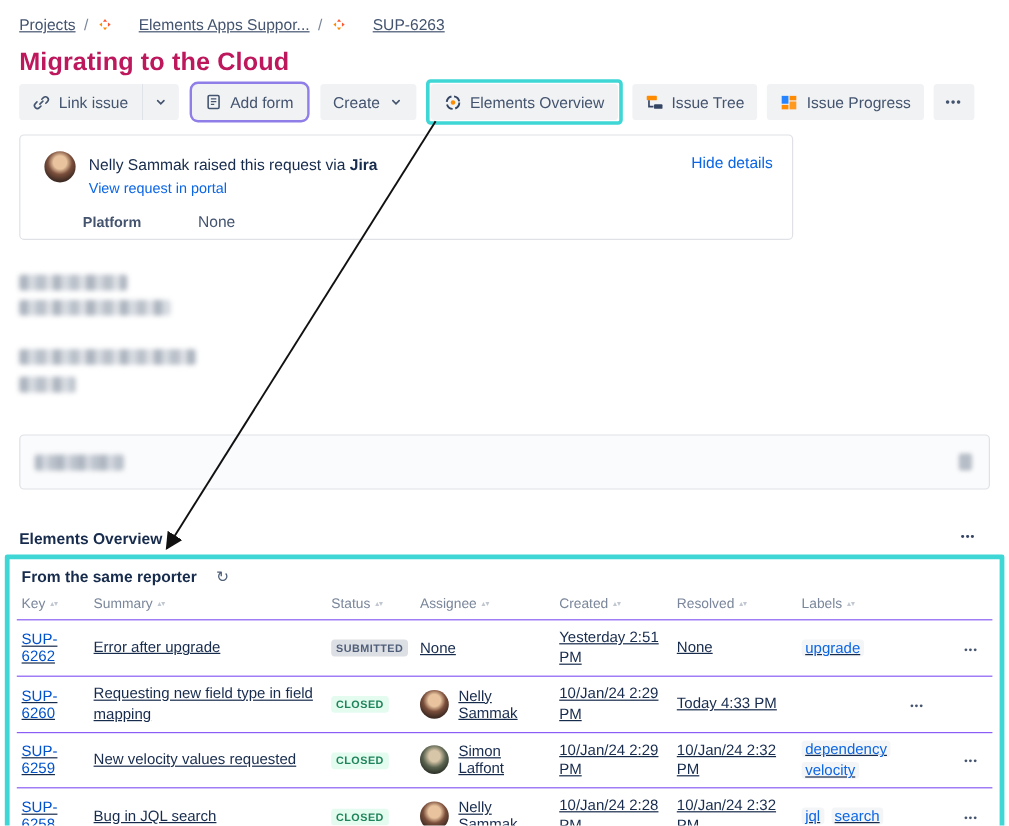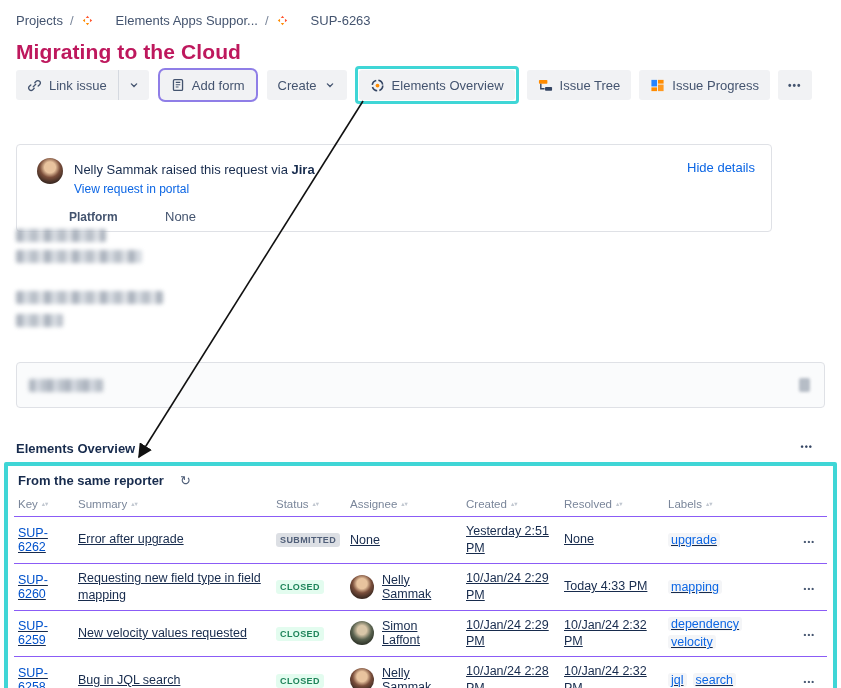--- a/index.html
+++ b/index.html
@@ -6,21 +6,21 @@
   html,body { margin:0; padding:0; }
   body {
     width:841px; height:688px; position:relative; overflow:hidden;
     background:#ffffff; color:#172B4D;
     font-family:"Liberation Sans", sans-serif;
   }
   a { text-decoration:none; cursor:pointer; }
 
   
   .breadcrumb { position:absolute; top:13px; left:16px; display:flex; align-items:center; gap:7px; font-size:13px; color:#44546F; }
-  .breadcrumb a { color:#44546F; }
+  .breadcrumb a { color:#44546F;text-decoration:underline; }
   .crumb { display:inline-flex; align-items:center; gap:22px; }
   .bc-icon svg { display:block; }
   .sep { color:#7A869A; }
 
   
   .page-title { position:absolute; top:40px; left:16px; margin:0; font-size:21px; font-weight:700; color:#be185d; letter-spacing:.1px; }
 
   
   .toolbar { position:absolute; top:66px; left:16px; display:flex; align-items:center; gap:8px; }
   .btn {
@@ -30,22 +30,22 @@
   }
   .btn svg { display:block; }
   .btn-group { display:inline-flex; }
   .btn-group .main { border-radius:3px 0 0 3px; }
   .btn-group .caret { border-radius:0 3px 3px 0; padding:0 9px; border-left:1px solid #D5D9E0; }
   .addform { box-shadow:0 0 0 2px #8F7EE7; border-radius:5px; margin:0 3px; background:#F1F2F4; }
   .annot-btn { border:3px solid #3FD6D6; border-radius:4px; padding:1px; display:inline-flex; background:#fff; }
   .more-btn { font-size:10px; font-weight:700; letter-spacing:1px; padding:0 10px; }
 
   
-  .details-card { position:absolute; top:112px; left:16px; width:756px; height:88px;
-    border:1px solid #DFE1E6; border-radius:4px; background:#fff;margin-top:32px; }
+  .details-card { position:absolute; top:112px; left:16px; width:645px; height:88px;
+    border:1px solid #DFE1E6; border-radius:4px; background:#fff; }
   .avatar { border-radius:50%; display:inline-block; }
   .avatar-nelly { background:radial-gradient(circle at 50% 36%, #E8C39E 26%, #7A4E3B 48%, #3E2B23 74%); }
   .avatar-simon { background:radial-gradient(circle at 50% 38%, #D8C6A8 24%, #5A6350 50%, #2E3328 76%); }
   .reporter-avatar { position:absolute; left:20px; top:13px; width:26px; height:26px; }
   .reporter-line { position:absolute; left:57px; top:17px; font-size:13px; color:#172B4D; }
   .via-app { font-weight:700; }
   .portal-link { position:absolute; left:57px; top:37px; font-size:12px; color:#0C66E4; }
   .hide-details { position:absolute; right:16px; top:15px; font-size:13px; color:#0C66E4; }
   .field-label { position:absolute; left:24px; top:65px; font-size:12px; font-weight:700; color:#44546F;padding-left:28px; }
   .field-value { position:absolute; left:148px; top:64px; font-size:13px; color:#44546F; }
@@ -291,23 +291,20 @@
   <div class="grid t-row">
     <div class="td key"><a>SUP-6260</a></div>
     <div class="td summary">Requesting new field type in field mapping</div>
     <div class="td"><span class="badge status-success">CLOSED</span></div>
     <div class="td assignee-cell">
       <span class="avatar sm avatar-nelly"></span>
       <span>Nelly Sammak</span>
     </div>
     <div class="td dates">10/Jan/24 2:29 PM</div>
     <div class="td dates">Today 4:33 PM</div>
-    <div class="td labels-cell">
-          <span class="label-chip">mapping</span>
-        </div>
     <div class="td more-cell"><button class="row-more">•••</button></div>
   </div>
 
   <div class="grid t-row">
     <div class="td key"><a>SUP-6259</a></div>
     <div class="td summary">New velocity values requested</div>
     <div class="td"><span class="badge status-success">CLOSED</span></div>
     <div class="td assignee-cell">
       <span class="avatar sm avatar-simon"></span>
       <span>Simon Laffont</span>

